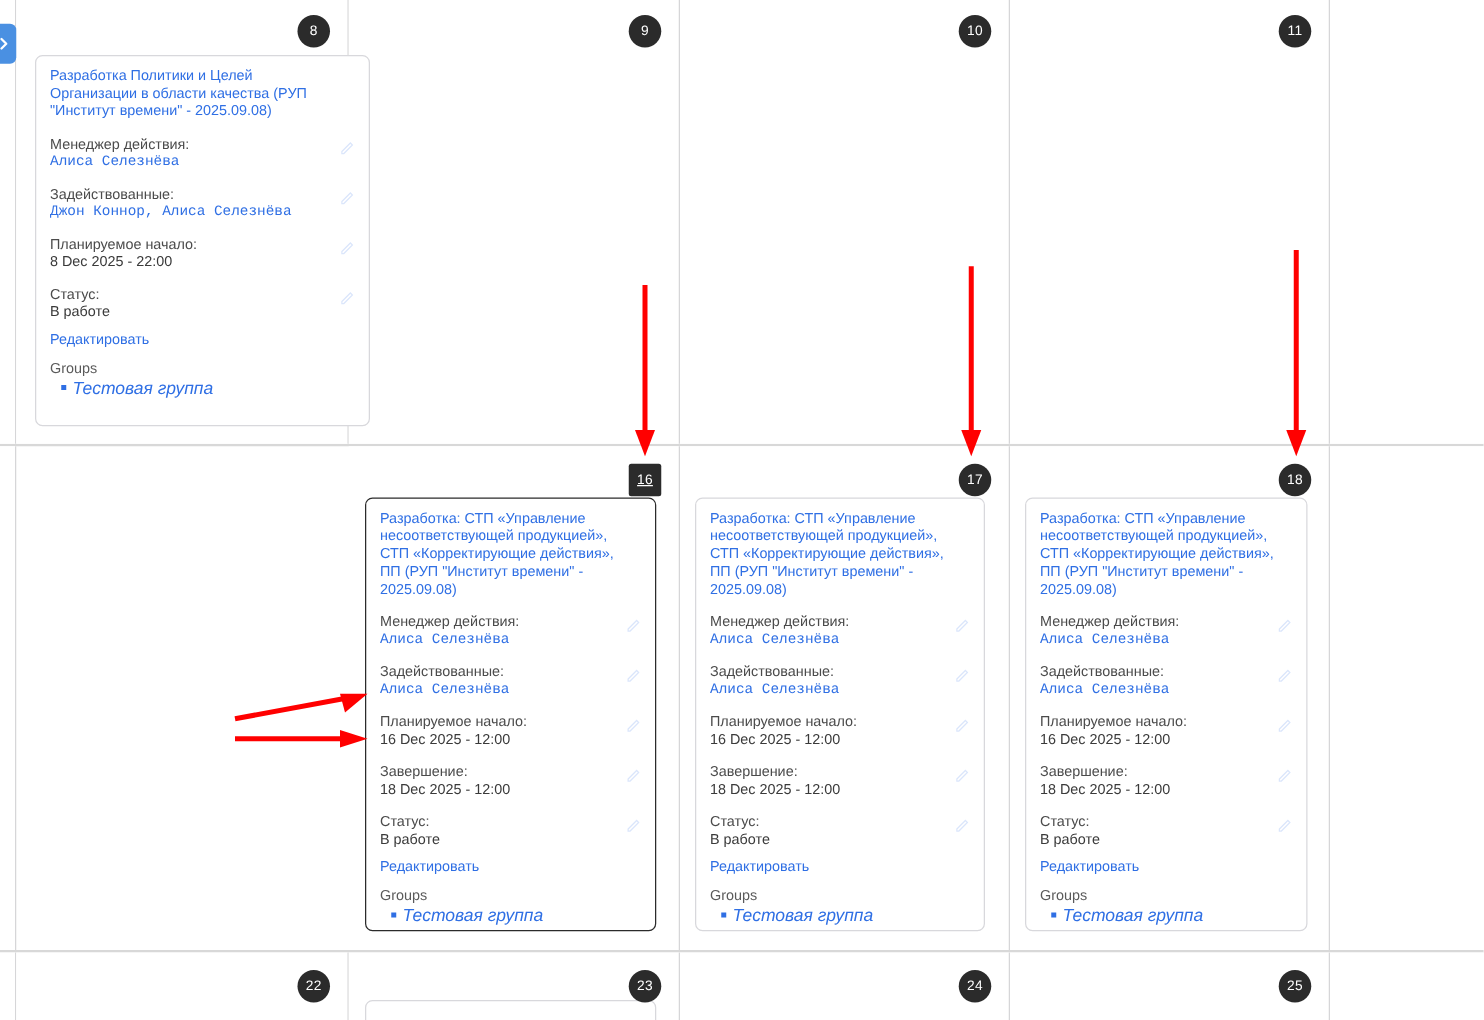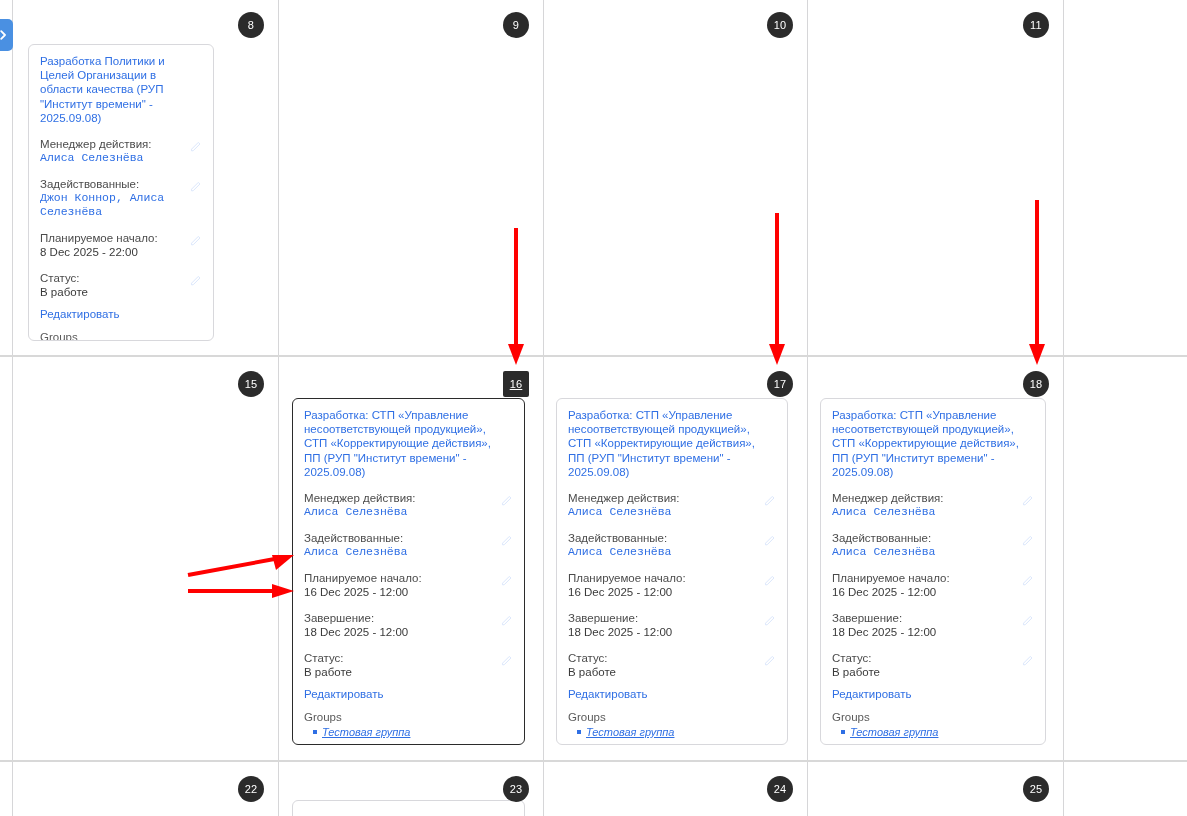--- a/index.html
+++ b/index.html
@@ -88,32 +88,31 @@
   .editlink{
     color:#2f6fe4;display:block;margin:0 0 9px 0;
     text-decoration:none;
   }
   .groups-h{color:#5a5a5a;display:block;margin-bottom:2px;}
   .groups-list{margin:0;padding-left:18px;list-style:none;}
   .groups-list li{
     position:relative;
     color:#2f6fe4;
     font-style:italic;
-    font-size:11px;
+    font-size:14px;
     line-height:12px;
-    text-decoration:underline;
   }
   .groups-list li:before{
     content:"";
     position:absolute;left:-9px;top:4px;
     width:4px;height:4px;background:#2f6fe4;
   }
 
   
-  .card.k8 {left:28px; top:44px;  width:186px;height:297px;}
+  .card.k8 {left:28px; top:44px;  width:268px;height:297px;}
   .card.k16{left:292px;top:398px; width:233px;height:347px;}
   .card.k17{left:556px;top:398px; width:232px;height:347px;}
   .card.k18{left:820px;top:398px; width:226px;height:347px;}
   .card.k23{left:292px;top:800px; width:233px;height:60px;}
 
   
   #panel-toggle{
     position:absolute;left:-9px;top:19px;
     width:22px;height:32px;
     background:#4a90e2;
@@ -149,23 +148,20 @@
     </div>
     <div class="cell c3">
       <div class="daybadge">11</div>
     </div>
     <div class="cell c4"></div>
   </div>
 
   <div class="row r2">
     <div class="cell edgeL"></div>
 
-    <div class="cell c0">
-      <div class="daybadge">15</div>
-    </div>
     <div class="cell c1">
       <div class="daybadge today">16</div>
     </div>
     <div class="cell c2">
       <div class="daybadge">17</div>
     </div>
     <div class="cell c3">
       <div class="daybadge">18</div>
     </div>
     <div class="cell c4"></div>

